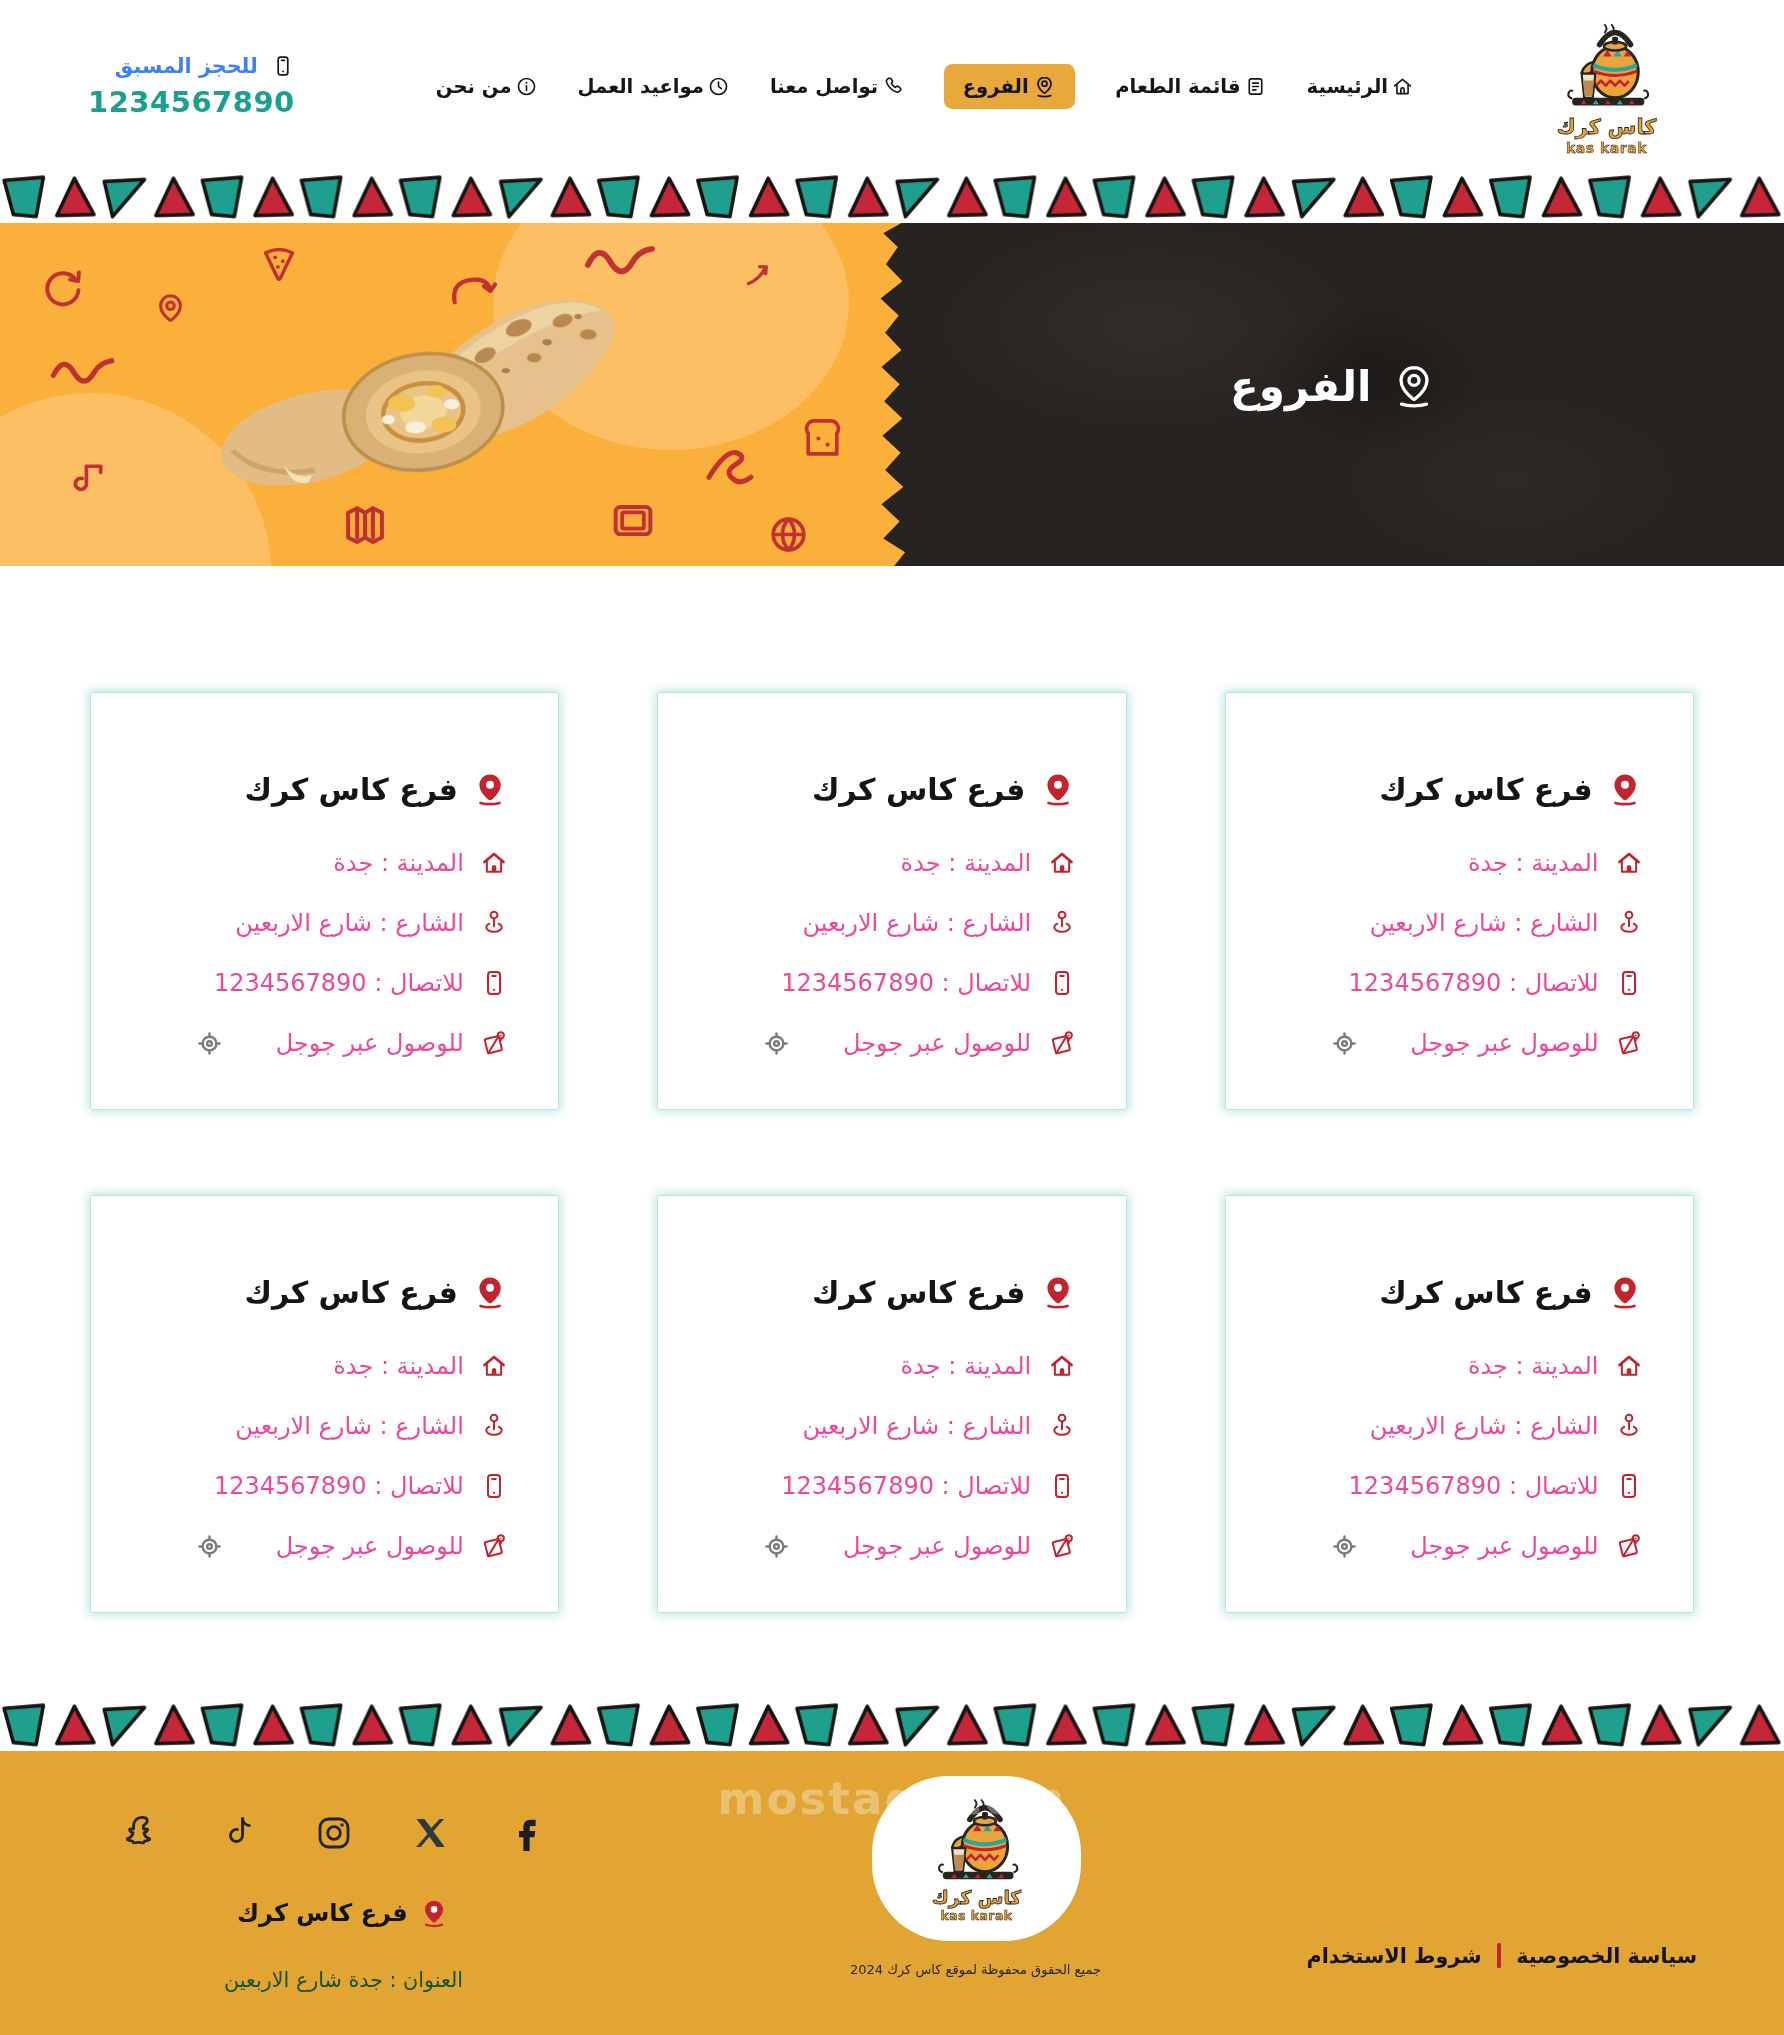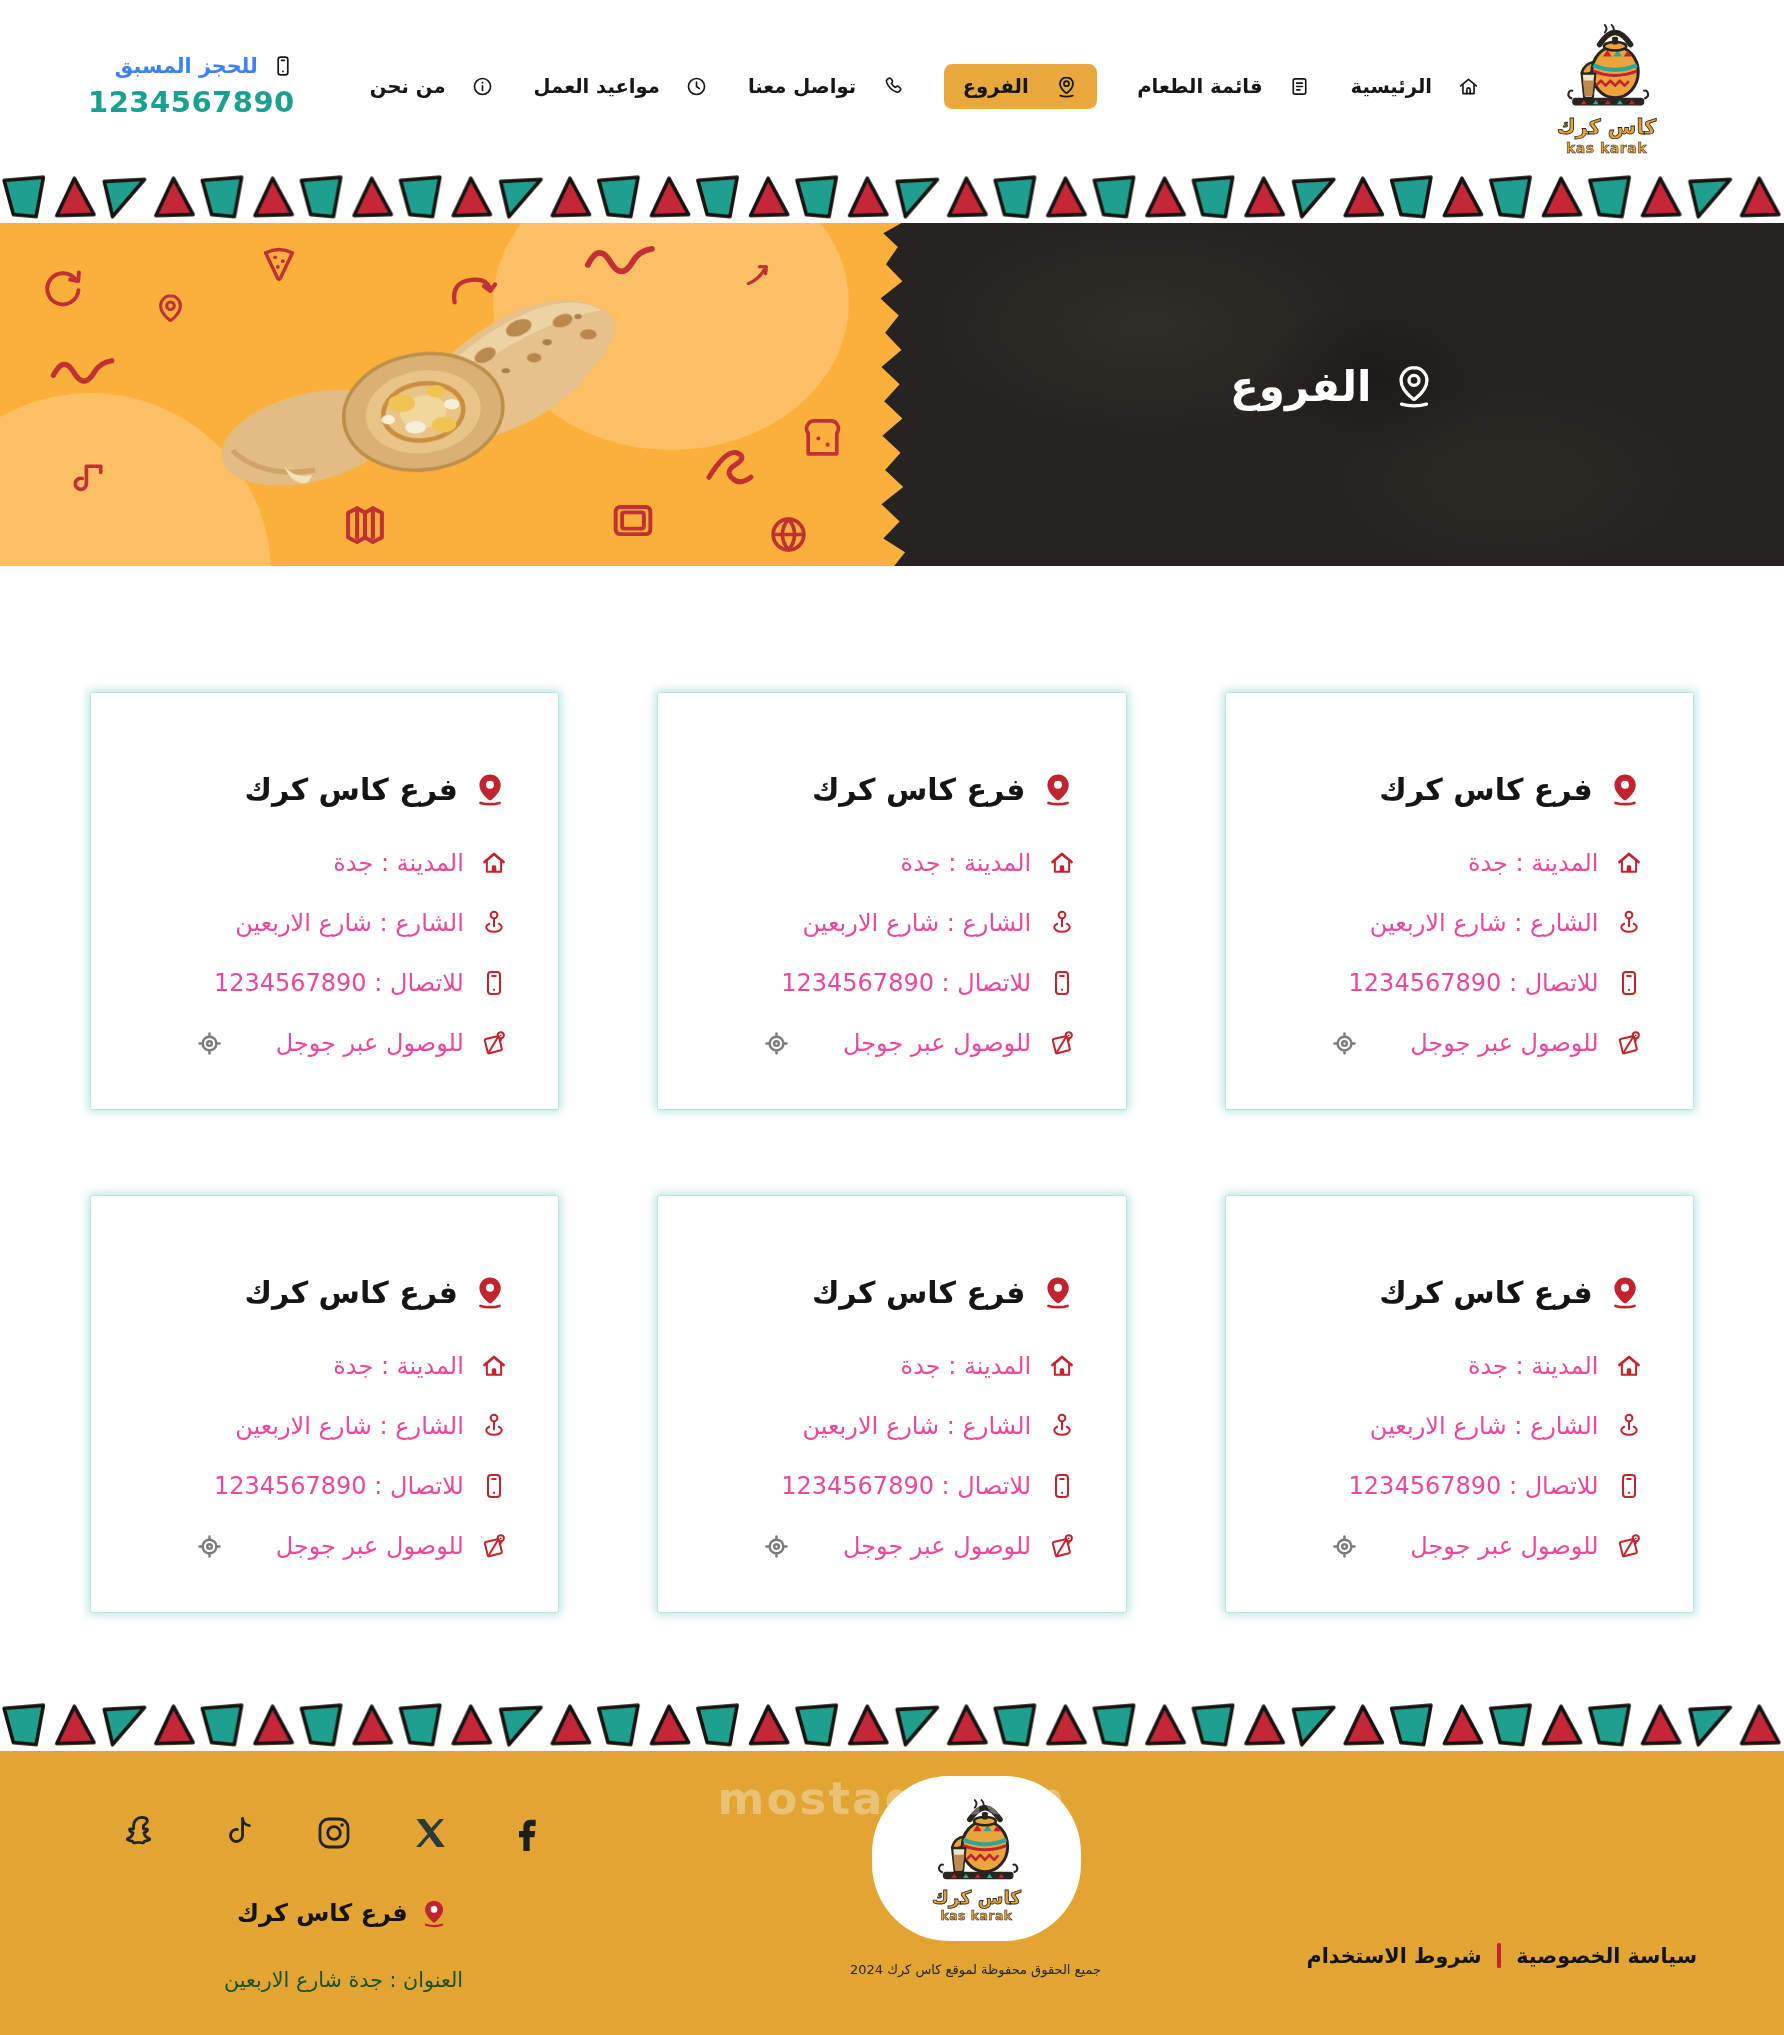--- a/index.html
+++ b/index.html
@@ -11,21 +11,21 @@
   
   .header{
     height:173px; background:#fff; display:flex; align-items:center;
     padding:0 126px 0 88px;
   }
   .logo{ display:flex; flex-direction:column; align-items:center; gap:1px; cursor:pointer;}
   .logo-ar{ font-size:20.7px; font-weight:bold; color:#E8A33C; -webkit-text-stroke:0.8px #2A241E; }
   .logo-en{ font-size:14px; font-weight:bold; color:#E8A33C; -webkit-text-stroke:0.5px #2A241E; letter-spacing:0.5px;}
   .nav{ display:flex; align-items:center; gap:40px; margin:0 auto; }
   .nav-item{
-    display:flex; align-items:center; gap:25px; font-size:19.6px; font-weight:bold;
+    display:flex; align-items:center; gap:3px; font-size:19.6px; font-weight:bold;
     color:#161616; text-decoration:none; cursor:pointer; white-space:nowrap;
   }
   .nav-item.active{ background:#E9A83B; border-radius:8.3px; padding:10.3px 18.6px; }
   .nic{ stroke:#161616; fill:none; stroke-width:1.7; stroke-linecap:round; stroke-linejoin:round; }
   .booking{ display:flex; flex-direction:column; align-items:flex-start; gap:7.2px; }
   .booking-label{ display:flex; align-items:center; gap:13px; font-size:20.7px; font-weight:bold; color:#3b82f6;}
   .booking-phone{ font-size:29px; font-weight:bold; color:#1BA090; letter-spacing:0.5px; cursor:pointer;}
   
   .tri-strip{ height:50px; background:#fff; display:block; }
   

